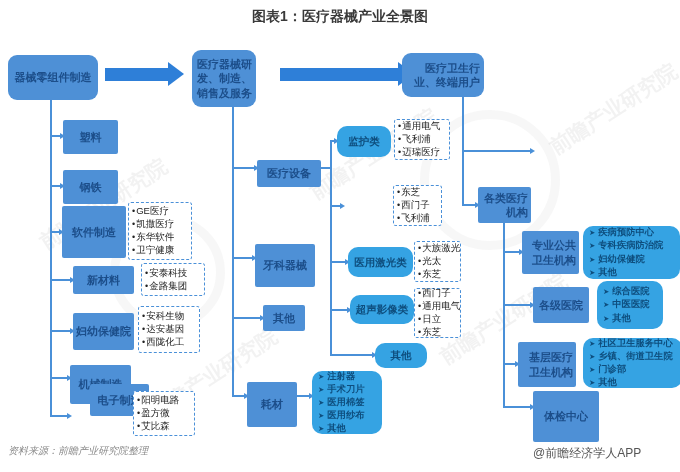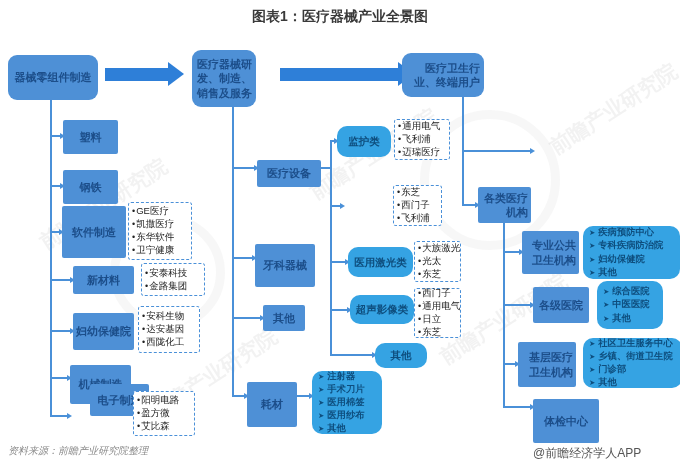--- a/index.html
+++ b/index.html
@@ -327,18 +327,18 @@
       </div>
       <div class="li">
         <span class="bul">➤</span>
         <span>门诊部</span>
       </div>
       <div class="li">
         <span class="bul">➤</span>
         <span>其他</span>
       </div>
     </div>
-  <div class="box" style="left:533px;top:391px;width:66px;height:44px;margin-top:8px;">体检中心</div>
+  <div class="box" style="left:533px;top:391px;width:66px;height:51px;">体检中心</div>
 
   <div class="src">资料来源：前瞻产业研究院整理</div>
   <div class="credit">@前瞻经济学人APP</div>
 
 </div>
 
 </body></html>

